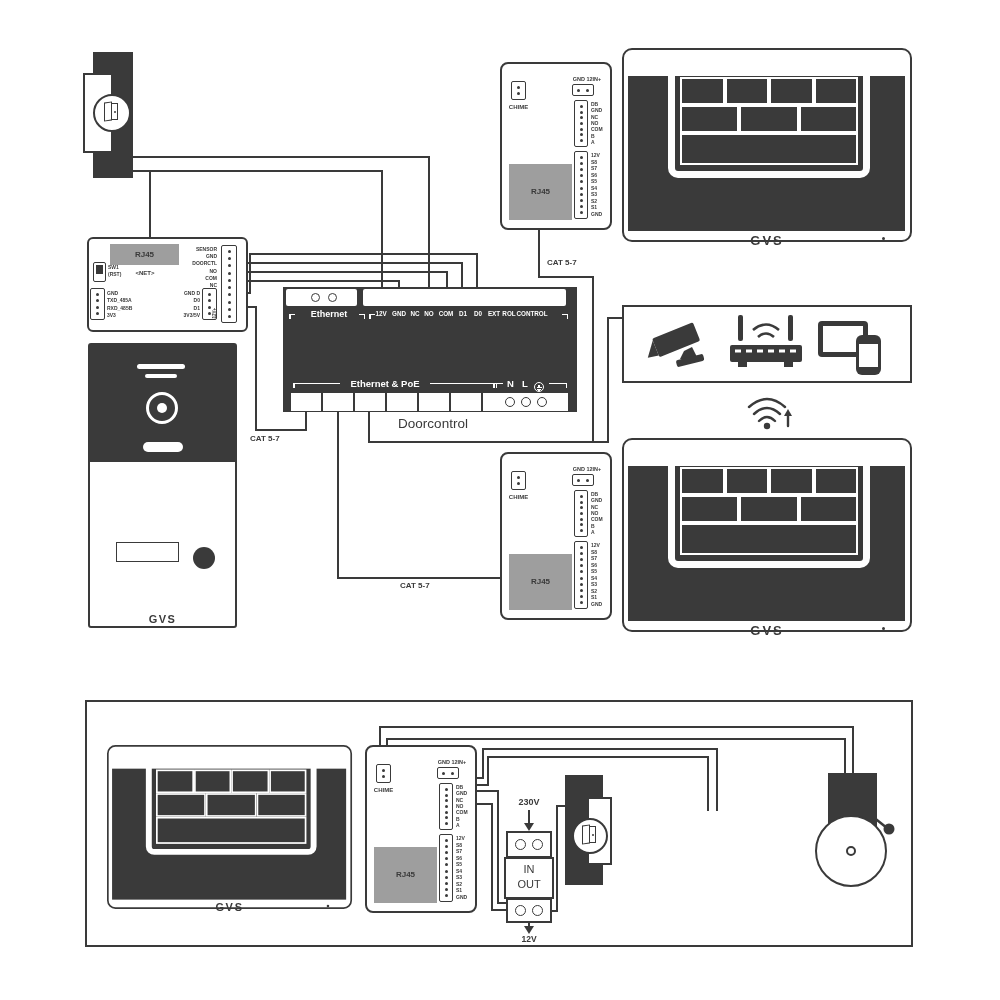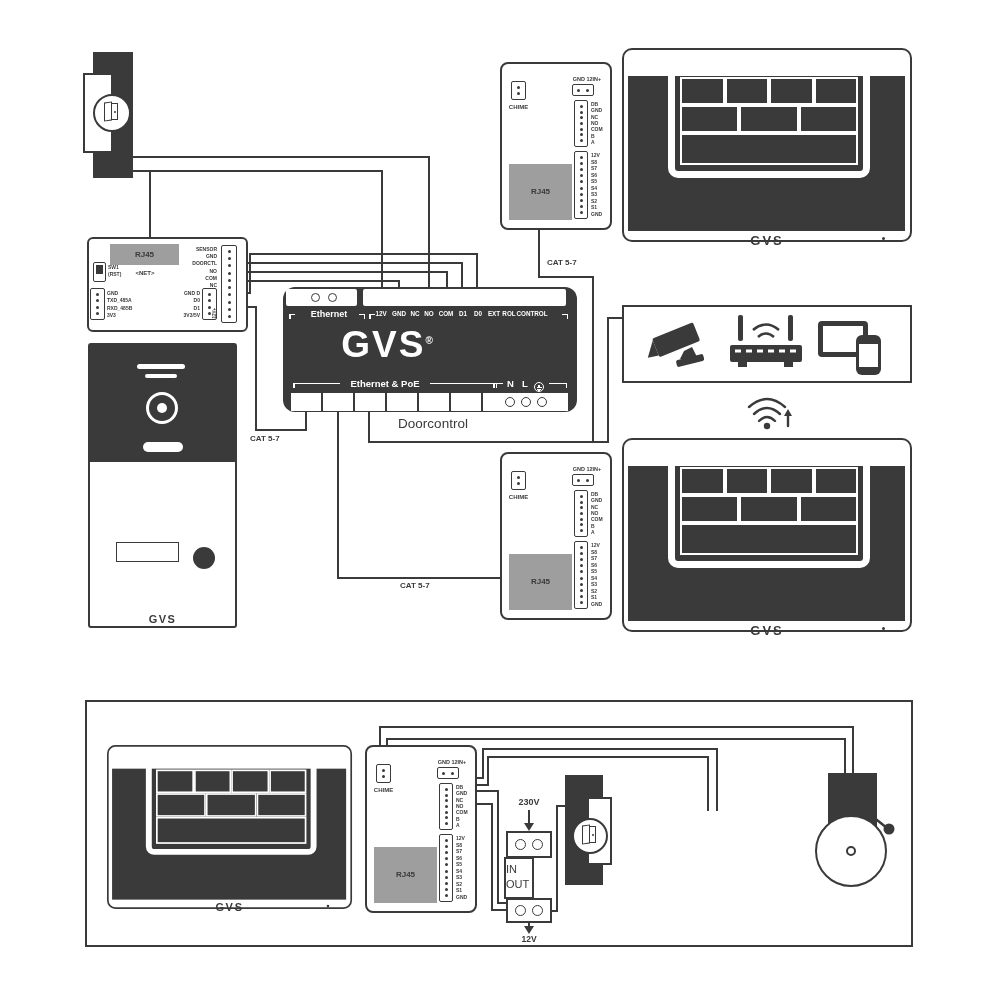--- a/index.html
+++ b/index.html
@@ -151,21 +151,21 @@
       <i class="abs" style="left:55px;top:29px;width:32px;height:4px;background:#fff;border-radius:2px;display:block;"></i>
       <i class="abs" style="left:56px;top:47px;width:32px;height:32px;border:3px solid #fff;border-radius:50%;display:block;box-sizing:border-box;"></i>
       <i class="abs" style="left:67px;top:58px;width:10px;height:10px;background:#fff;border-radius:50%;display:block;"></i>
       <i class="abs" style="left:53px;top:97px;width:40px;height:10px;background:#fff;border-radius:5px;display:block;"></i>
     </div>
     <div class="abs" style="left:26px;top:197px;width:63px;height:20px;border:1.5px solid #3a3a3a;box-sizing:border-box;"></div>
     <div class="abs dark" style="left:103px;top:202px;width:22px;height:22px;border-radius:50%;"></div>
     <div class="abs" style="left:0;top:268px;width:145px;text-align:center;font-size:11px;font-weight:bold;letter-spacing:1.5px;">GVS</div>
   </div>
 
-  <div class="comp" style="left:283px;top:287px;width:294px;height:125px;background:#3a3a3a;border-radius:12px;text-decoration:underline;">
+  <div class="comp" style="left:283px;top:287px;width:294px;height:125px;background:#3a3a3a;border-radius:0;text-decoration:underline;">
     <div class="abs" style="left:3px;top:2px;width:71px;height:17px;background:#fff;border-radius:2px;">
       <span class="term-circle" style="position:absolute;left:25px;top:4px;width:9px;height:9px;"></span>
       <span class="term-circle" style="position:absolute;left:42px;top:4px;width:9px;height:9px;"></span>
     </div>
     <div class="abs" style="left:80px;top:2px;width:203px;height:17px;background:#fff;border-radius:2px;"></div>
     <div class="abs wtxt" style="left:16px;top:22px;width:60px;text-align:center;font-size:9px;">Ethernet</div>
     <div class="tickline" style="left:6px;top:27px;width:6px;"></div>
     <div class="tickline re" style="left:76px;top:27px;width:6px;"></div>
     <div class="tickline" style="left:86px;top:27px;width:6px;"></div>
     <div class="tickline re" style="left:279px;top:27px;width:6px;"></div>
@@ -174,21 +174,20 @@
       <span class="abs wtxt" style="left:116px;top:23px;font-size:6.3px;transform:translateX(-50%);">GND</span>
       <span class="abs wtxt" style="left:132px;top:23px;font-size:6.3px;transform:translateX(-50%);">NC</span>
       <span class="abs wtxt" style="left:146px;top:23px;font-size:6.3px;transform:translateX(-50%);">NO</span>
       <span class="abs wtxt" style="left:163px;top:23px;font-size:6.3px;transform:translateX(-50%);">COM</span>
       <span class="abs wtxt" style="left:180px;top:23px;font-size:6.3px;transform:translateX(-50%);">D1</span>
       <span class="abs wtxt" style="left:195px;top:23px;font-size:6.3px;transform:translateX(-50%);">D0</span>
       <span class="abs wtxt" style="left:211px;top:23px;font-size:6.3px;transform:translateX(-50%);">EXT</span>
       <span class="abs wtxt" style="left:226px;top:23px;font-size:6.3px;transform:translateX(-50%);">ROL</span>
       <span class="abs wtxt" style="left:249px;top:23px;font-size:6.3px;transform:translateX(-50%);">CONTROL</span>
     </div>
-    <div class="abs wtxt" style="left:25px;top:37px;width:160px;text-align:center;font-size:37px;letter-spacing:2px;"><span>GVS</span><sup style="font-size:10px;">®</sup></div>
     <div class="tickline" style="left:10px;top:96px;width:47px;"></div>
     <div class="abs wtxt" style="left:57px;top:91px;width:90px;text-align:center;font-size:9.5px;">Ethernet &amp; PoE</div>
     <div class="tickline re" style="left:147px;top:96px;width:67px;"></div>
     <div class="tickline" style="left:210px;top:96px;width:10px;"></div>
     <span class="abs wtxt" style="left:224px;top:91px;font-size:9.5px;">N</span>
     <span class="abs wtxt" style="left:239px;top:91px;font-size:9.5px;">L</span>
     <span class="ground-icon abs" style="left:251px;top:91px;"><i class="g1"></i><i class="g2"></i><i class="g3"></i><i class="g4"></i></span>
     <div class="tickline re" style="left:266px;top:96px;width:18px;"></div>
     <div class="abs" style="left:8px;top:106px;width:190px;height:18px;display:flex;gap:2.5px;">
       <div style="flex:1;background:#fff;"></div>
@@ -259,21 +258,21 @@
   </svg>
 
   <div class="abs" style="left:85px;top:700px;width:828px;height:247px;border:2.5px solid #3a3a3a;box-sizing:border-box;z-index:0;"></div>
 
   <div class="comp">
     <div class="abs" style="left:508px;top:797px;width:42px;text-align:center;font-size:9px;font-weight:bold;z-index:1;">230V</div>
     <div class="box" style="left:506px;top:831px;width:46px;height:27px;z-index:1;display:flex;justify-content:center;align-items:center;gap:6px;">
       <span class="term-circle" style="width:11px;height:11px;"></span>
         <span class="term-circle" style="width:11px;height:11px;"></span>
     </div>
-    <div class="box" style="left:504px;top:857px;width:30px;height:42px;z-index:1;">
+    <div class="box" style="left:504px;top:857px;width:50px;height:42px;z-index:1;text-align:center;">
       <div style="font-size:11px;font-weight:normal;margin-top:4px;">IN</div>
       <div style="font-size:11px;margin-top:3px;">OUT</div>
     </div>
     <div class="box" style="left:506px;top:898px;width:46px;height:25px;z-index:1;display:flex;justify-content:center;align-items:center;gap:6px;">
       <span class="term-circle" style="width:11px;height:11px;"></span>
         <span class="term-circle" style="width:11px;height:11px;"></span>
     </div>
     <div class="abs" style="left:508px;top:934px;width:42px;text-align:center;font-size:8.5px;font-weight:bold;z-index:1;">12V</div>
   </div>
 

